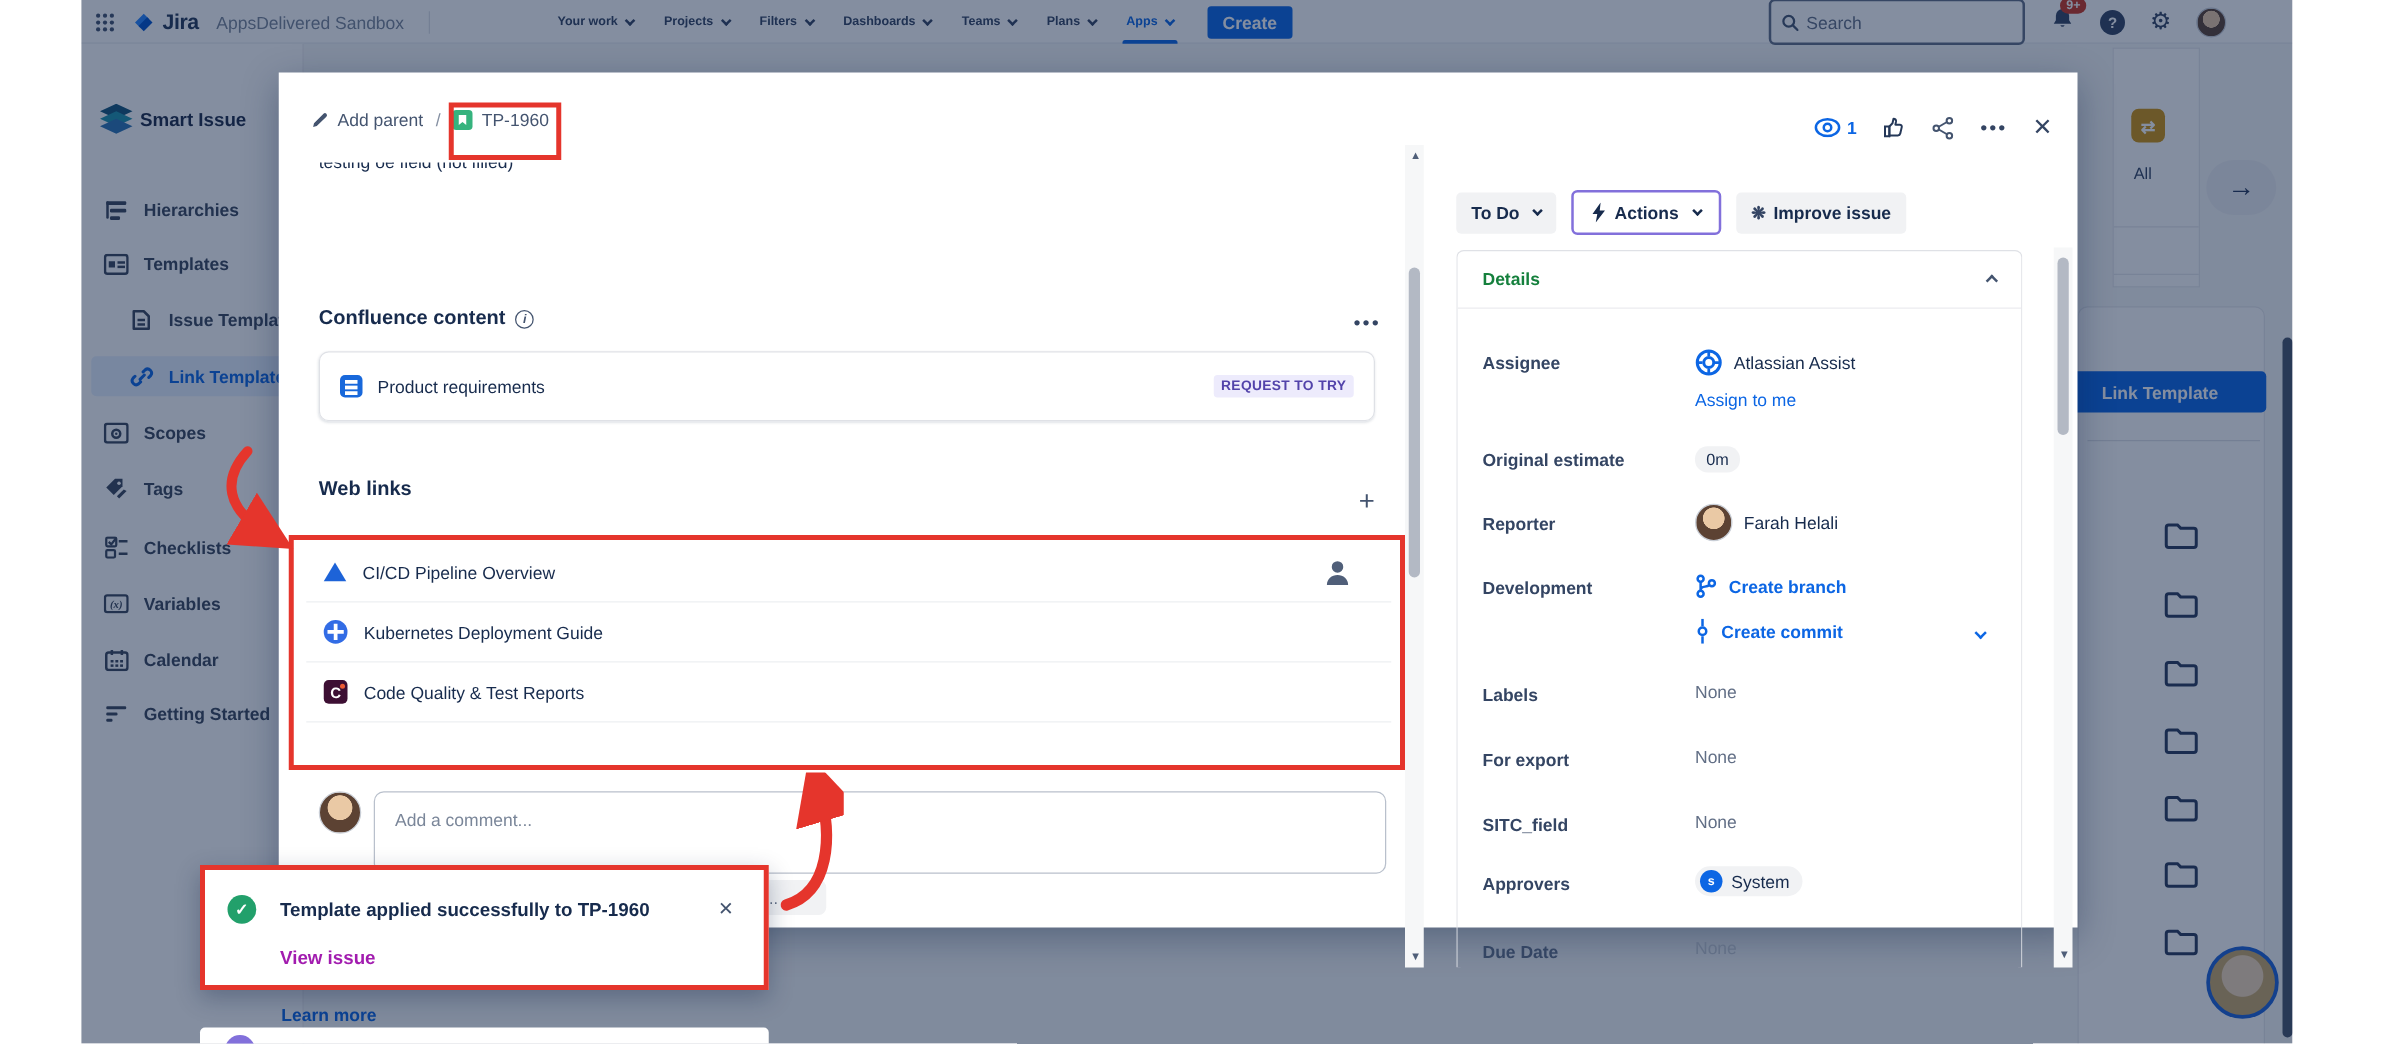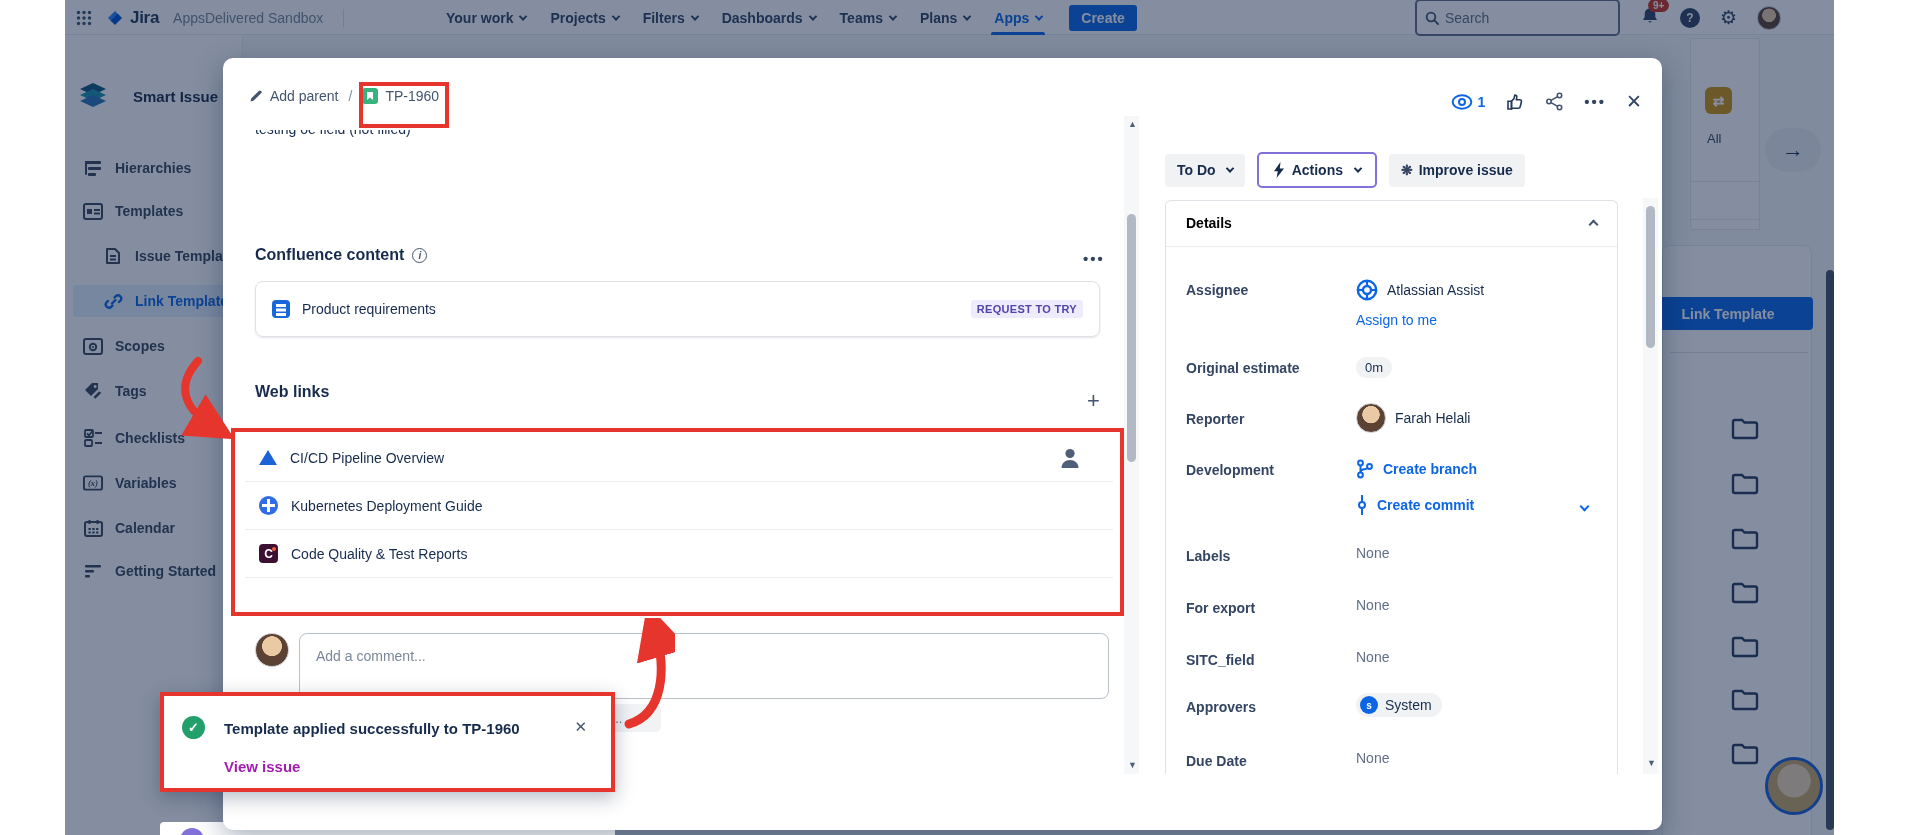--- a/index.html
+++ b/index.html
@@ -10,40 +10,40 @@
 
   
   .nav { position:absolute; left:0; top:0; width:100%; height:35px; background:#FFFFFF; border-bottom:1px solid #E8EAEE; }
   .nav-left { position:absolute; left:8px; top:0; height:35px; display:flex; align-items:center; gap:10px; }
   .appswitch { width:22px; height:22px; display:flex; align-items:center; justify-content:center; border-radius:3px; }
   .jira-logo { display:flex; align-items:center; gap:5px; }
   .jira-word { font-size:17px; font-weight:700; color:#253858; letter-spacing:-0.3px; }
   .site-name { font-size:14px; color:#7A8699; margin-left:4px; }
   .nav-divider { width:1px; height:18px; background:#DFE1E6; margin-left:10px; }
   .nav-menu { position:absolute; left:372px; top:0; height:35px; display:flex; align-items:center; gap:6px; }
-  .nav-item { position:relative; height:35px; display:flex; align-items:center; gap:2px; padding:0 9px; font-size:14px; font-weight:600; color:#344563; cursor:pointer; }
+  .nav-item { position:relative; height:35px; display:flex; align-items:center; gap:2px; padding:0 9px; font-size:10px; font-weight:600; color:#344563; cursor:pointer; }
   .nav-item.active { color:#0C66E4; }
   .nav-item .chev { border-color:currentColor; }
   .nav-underline { position:absolute; left:6px; right:6px; bottom:0; height:3px; background:#0C66E4; border-radius:2px 2px 0 0; }
   .create-btn { margin-left:12px; height:26px; padding:0 12px; background:#0C66E4; color:#fff; font-size:14px; font-weight:600; border:none; border-radius:3px; display:flex; align-items:center; cursor:pointer; }
   .chev { width:6px; height:6px; border-right:2px solid #344563; border-bottom:2px solid #344563; display:inline-block; transform:rotate(45deg) translate(-1px,-1px); margin-left:5px; }
   .nav-right { position:absolute; left:1350px; top:0; height:35px; display:flex; align-items:center; gap:20px; }
   .search-box { width:205px; height:37px; border:2px solid #626F86; border-radius:5px; background:#fff; display:flex; align-items:center; padding:0 8px; gap:6px; }
   .search-box input { border:none; outline:none; font-size:14px; color:#44546F; width:150px; background:transparent; font-family:inherit; }
   .search-box input::placeholder { color:#626F86; }
   .bell-wrap { position:relative; }
   .badge { position:absolute; top:-7px; left:8px; background:#CA3521; color:#fff; font-size:10px; font-weight:700; border-radius:8px; padding:1px 5px; }
   .q-icon { width:20px; height:20px; border-radius:50%; background:#344563; color:#fff; font-size:12px; font-weight:700; display:flex; align-items:center; justify-content:center; }
   .gear { font-size:19px; color:#344563; line-height:1; }
   .avatar { border-radius:50%; background:radial-gradient(circle at 50% 38%, #EAC9A5 0 38%, #5C4233 40%); border:1px solid #c9ced6; }
   .avatar.sm { width:24px; height:24px; }
 
   
   .sidebar { position:absolute; left:0; top:35px; width:178px; bottom:0; background:#FFFFFF; border-right:1px solid #EBECF0; }
-  .side-logo { position:absolute; left:14px; top:48px; display:flex; align-items:center; gap:26px; font-size:15px; font-weight:700; color:#1D2B48; white-space:nowrap; }
+  .side-logo { position:absolute; left:14px; top:48px; display:flex; align-items:center; gap:5px; font-size:15px; font-weight:700; color:#1D2B48; white-space:nowrap; }
   .side-item { position:absolute; left:8px; width:200px; height:32px; display:flex; align-items:center; gap:12px; padding-left:10px; font-size:14px; font-weight:600; color:#3B475C; border-radius:4px; white-space:nowrap; cursor:pointer; }
   .side-item.indent { padding-left:30px; }
   .side-item.selected { background:#E7F0FE; color:#0C66E4; }
   .sicon { width:20px; height:20px; display:flex; align-items:center; justify-content:center; flex:none; }
 
   
   .bg-panel-top { position:absolute; left:1625px; top:38px; width:70px; height:192px; background:#fff; border:1px solid #E6E8EC; }
   .bg-panel-top .hr { position:absolute; left:0; width:100%; height:1px; background:#E6E8EC; }
   .gold-icon { position:absolute; left:14px; top:48px; width:27px; height:27px; border-radius:6px; background:#CE9310; color:#fff; display:flex; align-items:center; justify-content:center; font-size:14px; font-weight:700; }
   .all-label { position:absolute; left:16px; top:92px; font-size:13px; color:#344563; }
@@ -52,21 +52,21 @@
   .lt-btn { position:absolute; left:1578px; top:297px; width:170px; height:33px; background:#0C66E4; color:#fff; border:none; border-radius:4px; font-size:14px; font-weight:600; font-family:inherit; cursor:pointer; }
   .bg-card-hr { position:absolute; left:1605px; top:352px; width:138px; height:1px; background:#DFE1E6; }
   .folder { position:absolute; left:1666px; width:28px; height:24px; }
   .bg-avatar { position:absolute; left:1700px; top:757px; width:58px; height:58px; border-radius:50%; border:3px solid #1D63D8; background:radial-gradient(circle at 50% 40%, #F2D9B8 0 40%, #C9A86B 42%); }
   .page-scrollbar { position:absolute; left:1761px; top:270px; width:8px; height:560px; background:#47546A; border-radius:4px; }
   .learn-more { position:absolute; left:160px; top:804px; font-size:14px; font-weight:600; color:#0C66E4; cursor:pointer; }
 
   .backdrop { position:absolute; inset:0; background:rgba(9,30,66,0.5); z-index:10; }
 
   
-  .modal { position:absolute; left:223px; top:58px; width:1439px; height:772px; background:#fff; border-radius:10px; box-shadow:0 8px 28px rgba(9,30,66,0.35); z-index:20; }
+  .modal { position:absolute; left:223px; top:58px; width:1439px; height:684px; background:#fff; border-radius:0; box-shadow:0 8px 28px rgba(9,30,66,0.35); z-index:20; }
   .crumbs { position:absolute; left:26px; top:30px; display:flex; align-items:center; gap:10px; font-size:14px; color:#44546F; }
   .crumb-btn { display:flex; align-items:center; gap:7px; cursor:pointer; color:#44546F; }
   .slash { color:#8590A2; }
   .story-icon { width:16px; height:16px; border-radius:3px; background:#36B37E; display:flex; align-items:center; justify-content:center; }
   .issue-key { cursor:pointer;justify-content:space-between; }
   .modal-actions { position:absolute; right:20px; top:32px; display:flex; align-items:center; gap:20px; }
   .watchers { display:flex; align-items:center; gap:5px; color:#0C66E4; font-size:14px; font-weight:600; cursor:pointer; }
   .icon-btn { background:none; border:none; cursor:pointer; color:#344563; display:flex; align-items:center; font-family:inherit; }
   .dots { font-size:15px; letter-spacing:2px; color:#344563; font-weight:700; }
   .x-close { font-size:19px; color:#344563; }
@@ -100,21 +100,21 @@
   .vthumb { position:absolute; left:3px; width:9px; background:#B3B9C4; border-radius:5px; }
   .scroll-arrow { position:absolute; font-size:9px; color:#505F79; }
 
   
   .statusbar { position:absolute; left:942px; top:94px; display:flex; gap:12px; align-items:center; }
   .btn-gray { height:33px; background:#F1F2F4; border:none; border-radius:4px; padding:0 12px; font-size:14px; font-weight:600; color:#172B4D; display:flex; align-items:center; gap:6px; font-family:inherit; cursor:pointer; }
   .btn-actions { height:36px; background:#fff; border:2px solid #8270DB; border-radius:5px; padding:0 14px; font-size:14px; font-weight:600; color:#172B4D; display:flex; align-items:center; gap:7px; font-family:inherit; cursor:pointer; }
   .sparkle { font-size:14px; color:#344563; }
   .details-card { position:absolute; left:942px; top:142px; width:453px; height:574px; border:1px solid #DFE1E6; border-radius:6px 6px 0 0; border-bottom:none; overflow:hidden; }
   .details-head { position:absolute; left:0; top:0; width:100%; height:46px; border-bottom:1px solid #EBECF0; }
-  .details-title { position:absolute; left:20px; top:14px; font-size:14px; font-weight:700; color:#000000; }
+  .details-title { position:absolute; left:20px; top:14px; font-size:14px; font-weight:700; color:#15803d; }
   .collapse-chev { position:absolute; right:20px; top:20px; width:7px; height:7px; border-right:2px solid #44546F; border-bottom:2px solid #44546F; transform:rotate(-135deg); }
   .drow { position:absolute; left:0; width:100%; height:26px; }
   .dlabel { position:absolute; left:20px; top:3px; font-size:14px; font-weight:600; color:#344563; }
   .dval { position:absolute; left:190px; top:0; display:flex; align-items:center; gap:9px; font-size:14px; color:#172B4D; }
   .none { color:#626F86; }
   .blue-link { color:#0C66E4; cursor:pointer; }
   .blue-bold { color:#0C66E4; font-weight:600; cursor:pointer; }
   .mini-pill { background:#F1F2F4; border-radius:10px; padding:3px 9px; font-size:13px; color:#172B4D; }
   .sys-pill { background:#F1F2F4; border-radius:12px; padding:3px 10px 3px 4px; display:flex; align-items:center; gap:7px; font-size:14px; color:#172B4D; }
   .s-circle { width:18px; height:18px; border-radius:50%; background:#0C66E4; color:#fff; font-size:10px; font-weight:700; display:flex; align-items:center; justify-content:center; }

